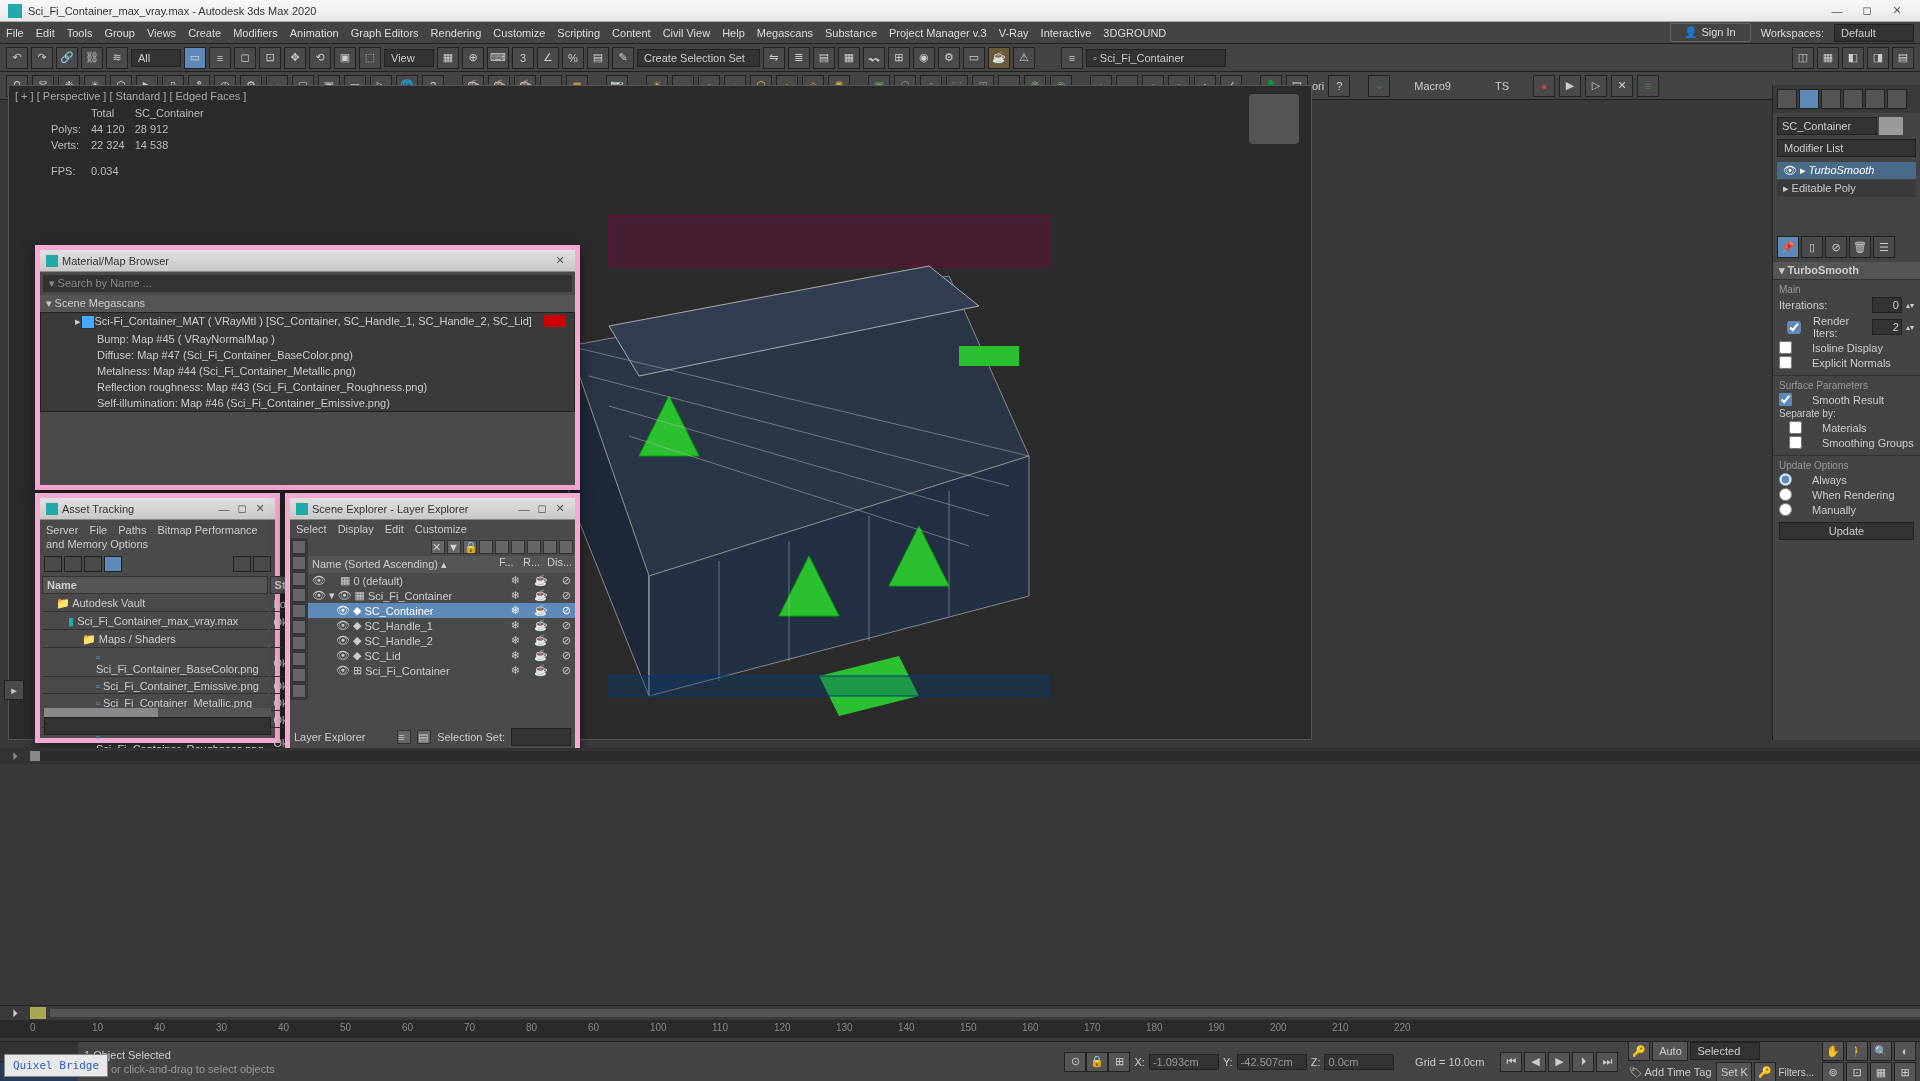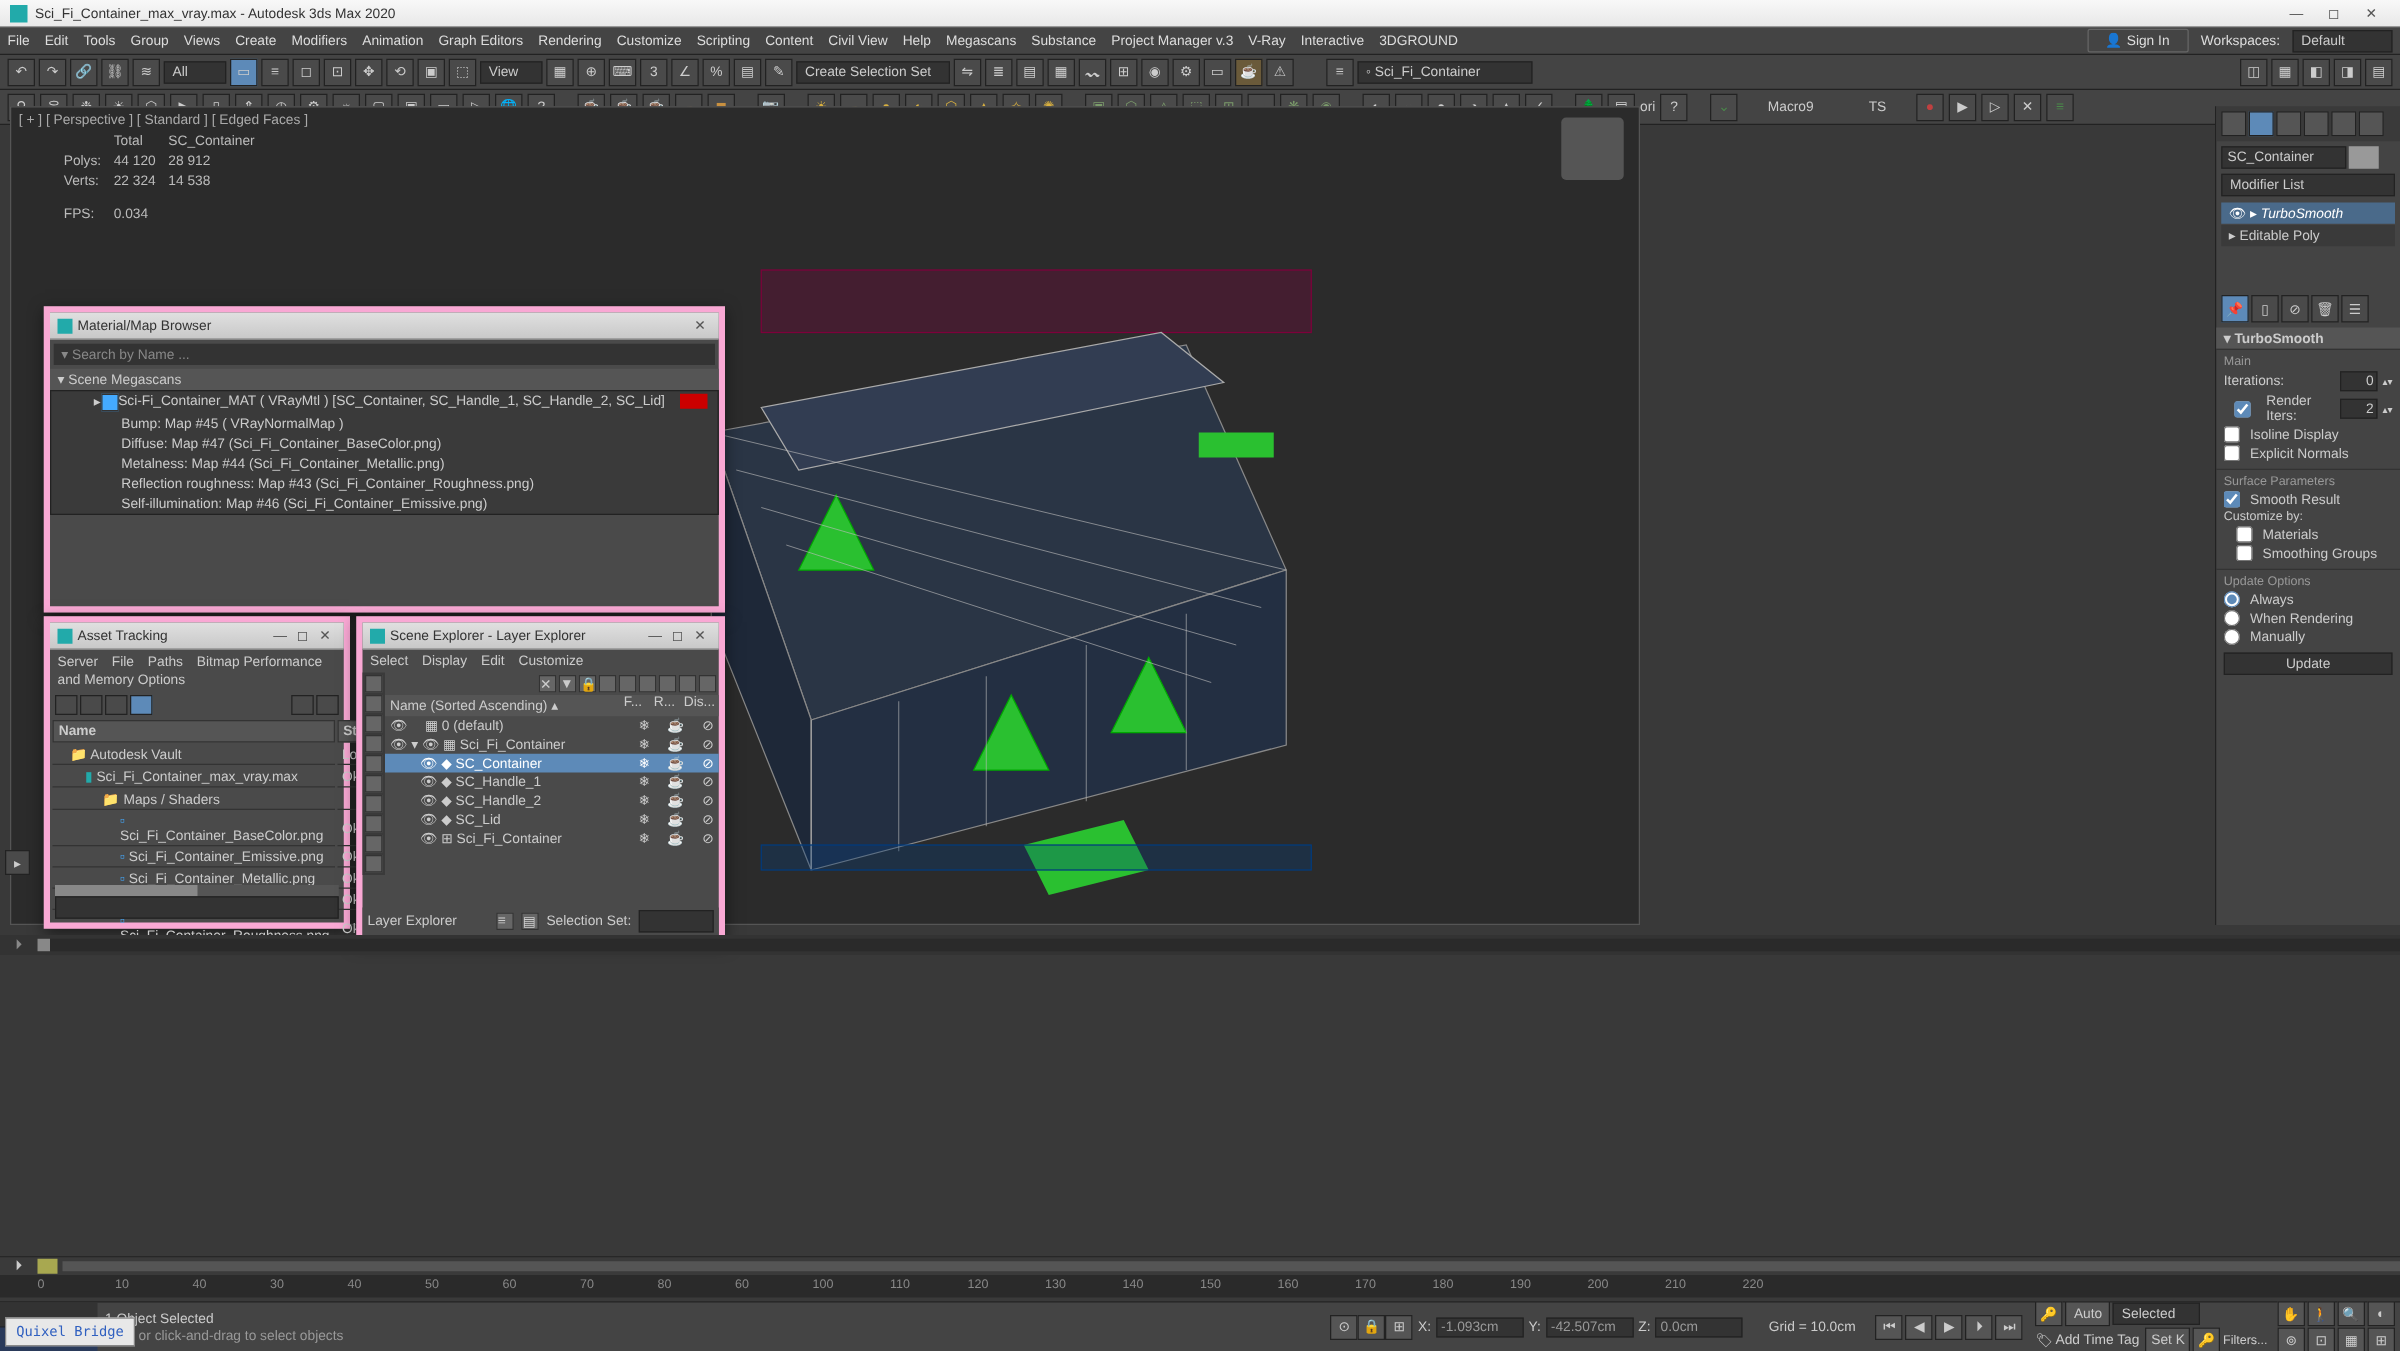--- a/index.html
+++ b/index.html
@@ -23,21 +23,21 @@
 .cmd-panel{position:absolute;right:0;top:85px;width:148px;height:655px;background:#444;border-left:1px solid #222;display:flex;flex-direction:column}
 .cmd-tabs{display:flex;gap:2px;padding:4px;background:#3a3a3a}
 .cmd-tabs .tab{width:20px;height:20px;background:#555;border:1px solid #222}
 .cmd-tabs .tab.active{background:#5d8ab8}
 .inp{background:#333;border:1px solid #222;color:#ccc;padding:2px 4px;width:100%}
 .panel-section{padding:4px 6px;border-top:1px solid #333}
 .mod-row{background:#4a6a8a;color:#fff;padding:2px 6px;margin:1px 0;cursor:pointer}
 .mod-row.dim{background:#3a3a3a;color:#ccc}
 .spinner{display:flex;align-items:center;gap:4px;margin:2px 0}
 .spinner input{width:30px;background:#333;border:1px solid #222;color:#ccc;text-align:right;padding:1px 2px}
-.chk{display:flex;align-items:center;gap:8px;margin:2px 0}
+.chk{display:flex;align-items:center;gap:20px;margin:2px 0}
 .rollout-hdr{background:#555;color:#ccc;padding:2px 6px;font-weight:bold;cursor:pointer}
 .float-win{position:absolute;background:#4a4a4a;border:5px solid #f9a8d4;box-shadow:0 4px 12px rgba(0,0,0,.5)}
 .float-titlebar{height:22px;background:linear-gradient(#e0e0e0,#c8c8c8);display:flex;align-items:center;padding:0 6px;color:#333;border-bottom:1px solid #888}
 .float-titlebar .sp{flex:1}
 .fbtn{width:18px;height:16px;display:inline-flex;align-items:center;justify-content:center;color:#555;cursor:pointer}
 .timeline{position:absolute;left:0;bottom:40px;width:100%;height:36px;background:#3a3a3a;border-top:1px solid #222}
 .time-scale{height:18px;background:#2a2a2a;position:relative;display:flex}
 .tick{position:absolute;top:2px;color:#888;font-size:10px}
 .statusbar{position:absolute;left:0;bottom:0;width:100%;height:40px;background:#444;display:flex;align-items:center;border-top:1px solid #222}
 .sb-left{width:78px;height:40px;display:flex;flex-direction:column}
@@ -319,21 +319,21 @@
         <input type="checkbox" style="">
         <span>Explicit Normals</span>
       </div>
   </div>
   <div class="panel-section">
     <div style="font-size:10px;color:#999">Surface Parameters</div>
     <div class="chk">
         <input type="checkbox" checked="" style="">
         <span>Smooth Result</span>
       </div>
-    <div style="font-size:10px">Customize by:</div>
+    <div style="font-size:10px">Separate by:</div>
     <div class="chk" style="padding-left:10px">
         <input type="checkbox" style="">
         <span>Materials</span>
       </div>
     <div class="chk" style="padding-left:10px">
         <input type="checkbox" style="">
         <span>Smoothing Groups</span>
       </div>
   </div>
   <div class="panel-section">

